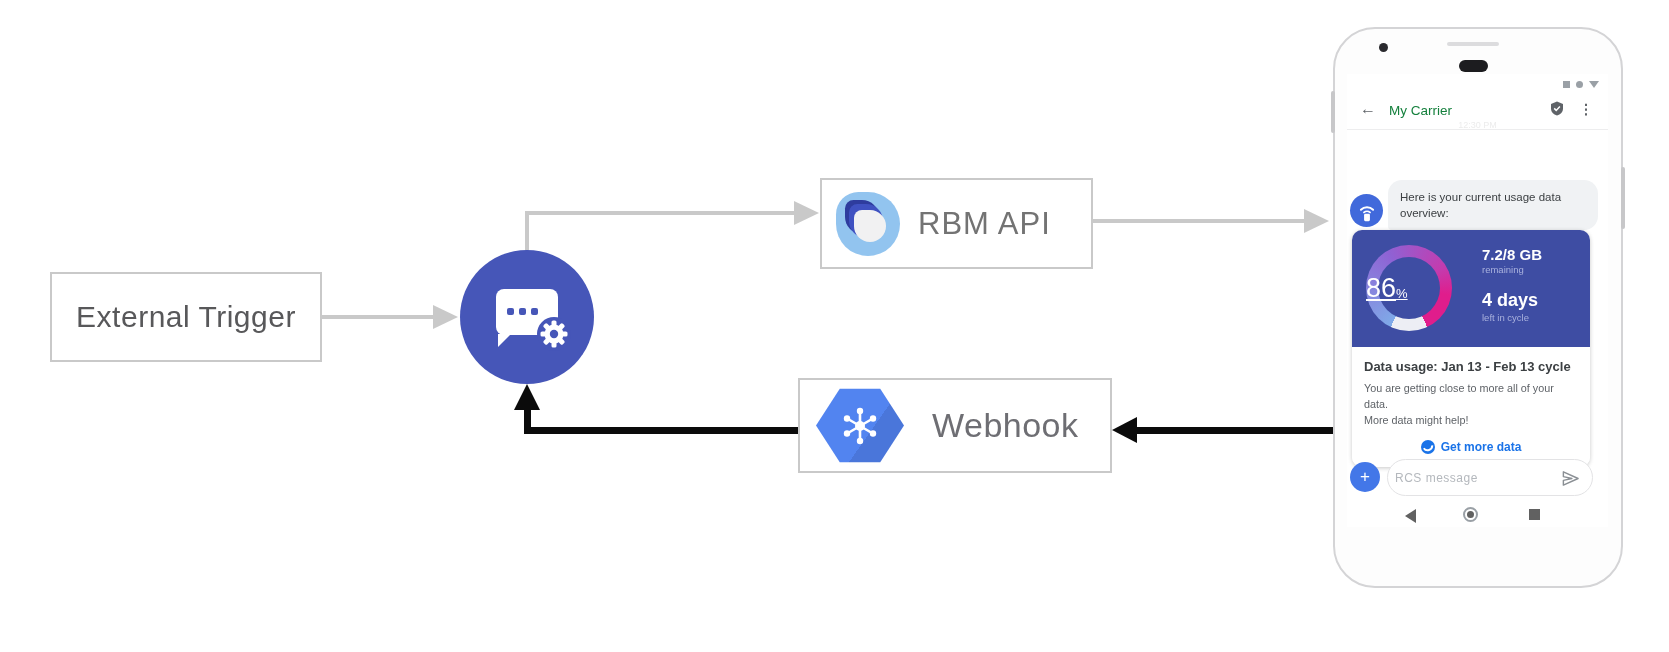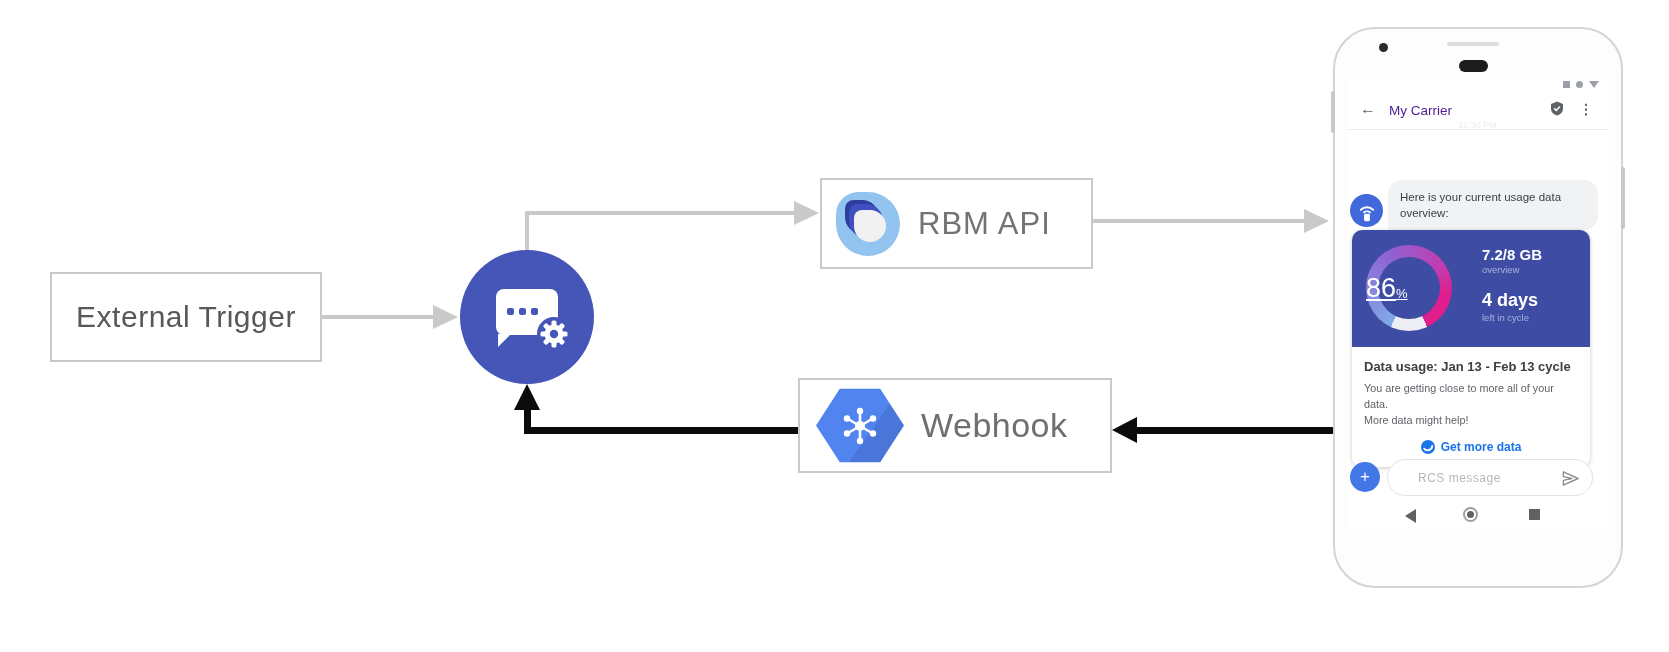--- a/index.html
+++ b/index.html
@@ -6,21 +6,21 @@
   html,body { background:#fff; }
   body { font-family:"Liberation Sans", sans-serif; }
   #canvas { position:relative; width:1669px; height:652px; background:#ffffff; overflow:hidden; }
 
   
   .dbox { position:absolute; background:#fff; border:2px solid #c9c9c9; display:flex; align-items:center; }
   .ext-box { left:50px; top:272px; width:272px; height:90px; justify-content:center; }
   .ext-label { font-size:30px; font-weight:300; color:#58585a; letter-spacing:.5px; }
   .api-box { left:820px; top:178px; width:273px; height:91px; padding-left:14px; gap:18px; }
   .api-label { font-size:31px; font-weight:300; color:#737373; letter-spacing:1px; }
-  .wh-box { left:798px; top:378px; width:314px; height:95px; padding-left:16px; gap:17px; }
+  .wh-box { left:798px; top:378px; width:314px; height:95px; padding-left:16px; gap:28px; }
   .wh-label { font-size:34px; font-weight:300; color:#6e6e73; letter-spacing:.5px; }
   .caption { position:absolute; font-weight:300; color:#4a4a4a; text-align:center; }
   .agent-caption { left:427px; top:442px; width:200px; font-size:31px; color:#4f4f4f; }
   .phone-caption { left:1333px; top:592px; width:290px; font-size:33px; color:#7c7c7c; letter-spacing:1px; }
 
   
   .gline { position:absolute; background:#c9c9c9; }
   .ghead-r { position:absolute; width:0; height:0; border-top:12px solid transparent; border-bottom:12px solid transparent; border-left:25px solid #c9c9c9; }
 
   
@@ -54,21 +54,21 @@
   .earpiece { position:absolute; left:124px; top:31px; width:29px; height:12px; border-radius:6px; background:#1c1c1f; }
   .side-btn { position:absolute; width:4px; background:#c7c7c9; border-radius:2px; }
   .screen { position:absolute; left:12px; top:45px; width:261px; height:453px; background:#fff; overflow:hidden; }
 
   .statusbar { position:absolute; top:7px; right:9px; display:flex; align-items:center; gap:6px; }
   .st-sq { width:7px; height:7px; background:#9aa0a6; }
   .st-ci { width:7px; height:7px; border-radius:50%; background:#9aa0a6; }
   .st-tr { width:0; height:0; border-left:5px solid transparent; border-right:5px solid transparent; border-top:7px solid #9aa0a6; }
 
   .hdr-back { position:absolute; left:13px; top:26px; font-size:16px; color:#5f6368; }
-  .hdr-title { position:absolute; left:42px; top:29px; font-size:13.5px; color:#4c1d95; }
+  .hdr-title { position:absolute; left:42px; top:29px; font-size:13.5px; color:#15803d; }
   .hdr-shield { position:absolute; right:44px; top:27px; }
   .hdr-menu { position:absolute; right:15px; top:27px; font-size:14px; color:#5f6368; font-weight:bold; letter-spacing:0; }
   .faint-time { position:absolute; top:46px; width:100%; text-align:center; font-size:9px; color:#ececec; }
   .hdr-divider { position:absolute; top:55px; left:0; width:100%; height:1px; background:#ededee; }
 
   .avatar { position:absolute; left:3px; top:120px; width:33px; height:33px; border-radius:50%; background:#4169db; display:flex; align-items:center; justify-content:center; }
   .bubble { position:absolute; left:41px; top:106px; width:210px; background:#f0f2f4; border-radius:14px 14px 14px 4px; padding:9px 12px; font-size:11.5px; line-height:1.4; color:#3c4043; }
 
   .card { position:absolute; left:5px; top:156px; width:238px; border-radius:10px; overflow:hidden; box-shadow:0 1px 4px rgba(0,0,0,.22); }
   .card-top { position:relative; height:117px; background:#3e4da3; }
@@ -83,21 +83,21 @@
   .stat-sub { font-size:9.5px; color:#a9b1dd; margin-top:1px; }
   .stat-gap { height:15px; }
   .card-bot { background:#fff; padding:12px 12px 13px; }
   .card-title { font-size:13px; font-weight:bold; color:#3c4043; margin-bottom:6px; }
   .card-body { font-size:10.8px; color:#5f6368; line-height:1.5; }
   .card-action { margin-top:11px; display:flex; align-items:center; justify-content:center; gap:6px; cursor:pointer; }
   .action-label { font-size:12px; font-weight:bold; color:#1a73e8; }
 
   .plus-btn { position:absolute; left:3px; top:388px; width:30px; height:30px; border-radius:50%; background:#4377e8; color:#fff; display:flex; align-items:center; justify-content:center; font-size:17px; }
   .pill { position:absolute; left:40px; top:385px; width:206px; height:37px; border:1.5px solid #e3e3e5; border-radius:19px; background:#fff; display:flex; align-items:center; }
-  .pill input { border:none; outline:none; background:transparent; margin-left:30px; width:140px; font-size:12px; color:#404040; font-family:"Liberation Sans", sans-serif; letter-spacing:.5px; }
+  .pill input { border:none; outline:none; background:transparent; margin-left:7px; width:140px; font-size:12px; color:#404040; font-family:"Liberation Sans", sans-serif; letter-spacing:.5px; }
   .pill input::placeholder { color:#b4b8bd; }
   .send { position:absolute; right:12px; top:9px; }
 
   .navbar { position:absolute; left:0; top:431px; width:100%; height:22px; }
   .nav-back { position:absolute; left:58px; top:4px; width:0; height:0; border-top:7px solid transparent; border-bottom:7px solid transparent; border-right:11px solid #616161; }
   .nav-home { position:absolute; left:116px; top:2px; width:15px; height:15px; border-radius:50%; border:2px solid #9aa0a6; display:flex; align-items:center; justify-content:center; }
   .nav-home-dot { width:7px; height:7px; border-radius:50%; background:#616161; }
   .nav-recent { position:absolute; left:182px; top:4px; width:11px; height:11px; background:#616161; }
 </style>
 </head>
@@ -224,21 +224,21 @@
         <div class="card-top">
           <div class="ring">
             <div class="ring-hole"></div>
             <div class="ring-text">
               <span class="pct-num">86</span>
               <span class="pct-sign">%</span>
             </div>
           </div>
           <div class="stat-col">
             <div class="stat-big">7.2/8 GB</div>
-            <div class="stat-sub">overview</div>
+            <div class="stat-sub">remaining</div>
             <div class="stat-gap"></div>
             <div class="stat-big" style="font-size:18px;">4 days</div>
             <div class="stat-sub">left in cycle</div>
           </div>
         </div>
         <div class="card-bot">
           <div class="card-title">Data usage: Jan 13 - Feb 13 cycle</div>
           <div class="card-body">You are getting close to more all of your data.</div>
           <div class="card-body">More data might help!</div>
           <div class="card-action">

